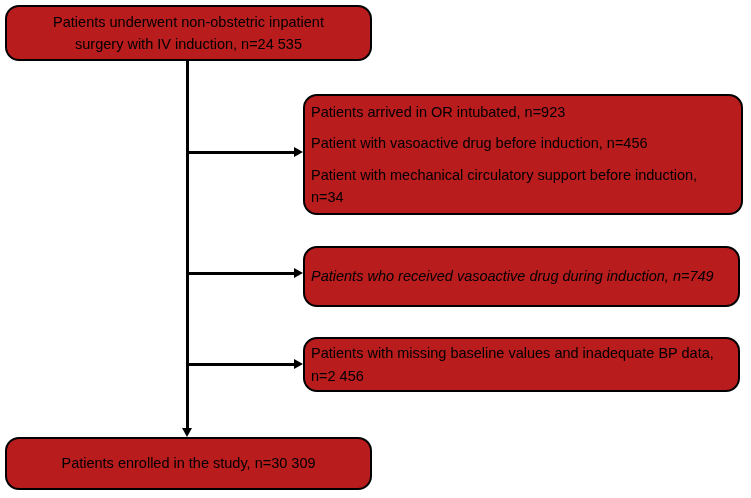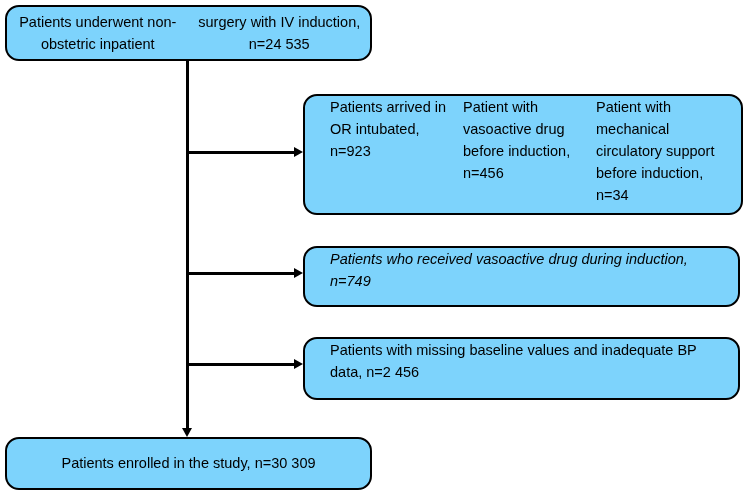--- a/index.html
+++ b/index.html
@@ -11,38 +11,39 @@
     position: relative;
     width: 751px;
     height: 498px;
     background: #ffffff;
     font-family: "Liberation Sans", sans-serif;
     overflow: hidden;
   }
   .node {
     position: absolute;
     box-sizing: border-box;
-    background: #7dd3fc;
+    background: #b91c1c;
     border: 2.5px solid #000000;
     border-radius: 14px;
     display: flex;
+    flex-direction: column;
     justify-content: center;
     color: #000000;
     font-size: 14.5px;
     line-height: 1.52;
     z-index: 3;
   }
   .node.centered {
     align-items: center;
     text-align: center;
   }
   .node.left {
     align-items: flex-start;
     text-align: left;
-    padding-left: 25px;
+    padding-left: 6px;
     padding-right: 12px;
   }
   .node .line {
     white-space: pre-wrap;
     display: block;
     width: 100%;
   }
   .node.centered .line {
     text-align: center;
   }
@@ -106,21 +107,21 @@
   <div class="node left" style="left:303px; top:94px; width:440px; height:121px;">
     <span class="para" style="margin-bottom:9px;">Patients arrived in OR intubated, n=923</span>
     <span class="para" style="margin-bottom:9px;">Patient with vasoactive drug before induction, n=456</span>
     <span class="para">Patient with mechanical circulatory support before induction, n=34</span>
   </div>
 
   <div class="node left" style="left:303px; top:246px; width:437px; height:61px;font-style:italic;">
     <span class="para">Patients who received vasoactive drug during induction, n=749</span>
   </div>
 
-  <div class="node left" style="left:303px; top:337px; width:437px; height:63px;">
+  <div class="node left" style="left:303px; top:337px; width:437px; height:55px;">
     <span class="para indent">Patients with missing baseline values and inadequate BP data, n=2 456</span>
   </div>
 
   <div class="node centered" style="left:5px; top:437px; width:367px; height:53px;">
     <span class="line">Patients enrolled in the study, n=30 309</span>
   </div>
 
 </div>
 
 </body></html>

